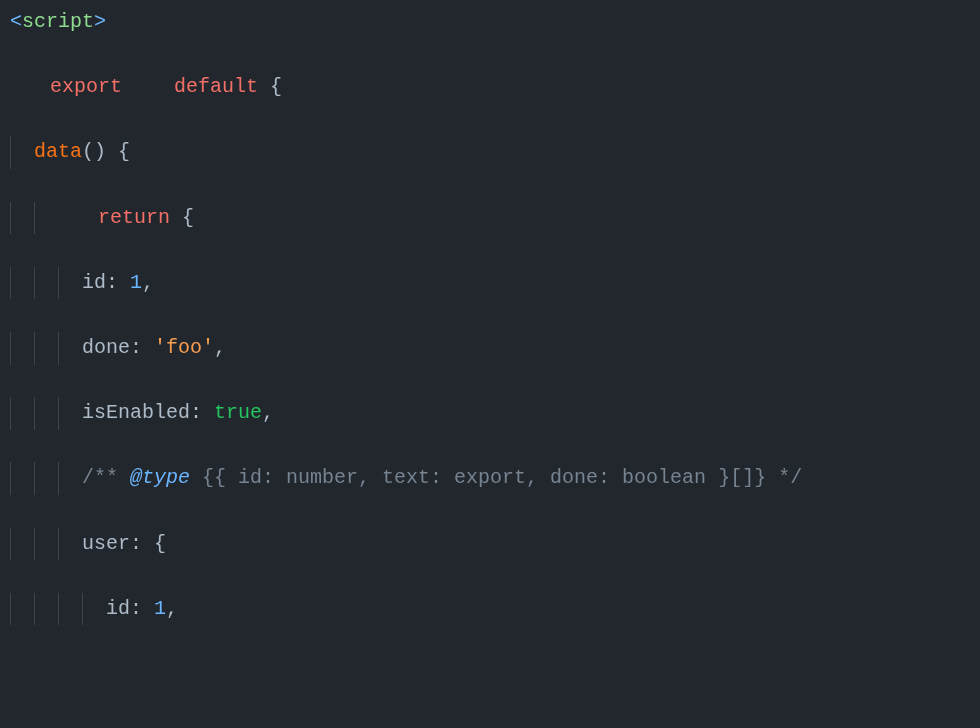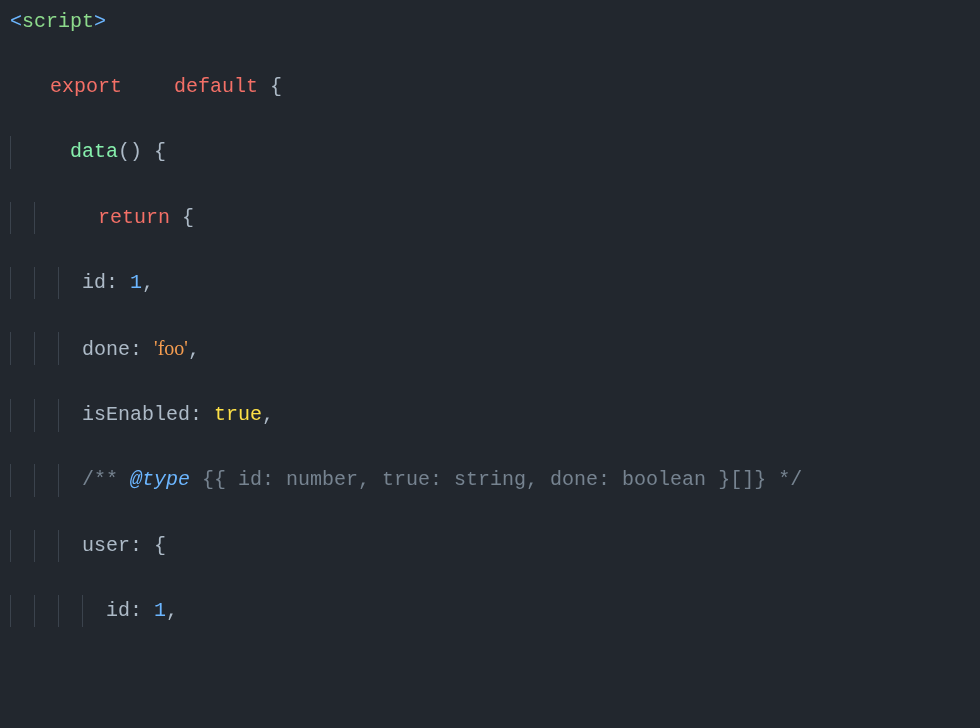--- a/index.html
+++ b/index.html
@@ -28,40 +28,40 @@
     width: 24px;       
     height: 32.6px;
     vertical-align: top;
     box-sizing: border-box;
   }
 
   
   .c-punc-tag { color: #6cb6ff; }    
   .c-tag      { color: #8ddb8c; }    
   .c-kw       { color: #f47067; margin-left: 40px; }    
-  .c-fn       { color: #86efac; margin-left: 36px; }    
+  .c-fn       { color: #f97316; }    
   .c-punc     { color: #adbac7; }    
   .c-prop     { color: #adbac7; font-family: Liberation Mono, monospace; }    
   .c-num      { color: #6cb6ff; }    
-  .c-str      { color: #f69d50; font-family: Liberation Serif, serif; }    
-  .c-bool     { color: #fde047; }    
+  .c-str      { color: #f69d50; }    
+  .c-bool     { color: #22c55e; }    
   .c-cmt      { color: #768390; }    
   .c-jsdoc    { color: #6cb6ff; font-style: italic; }
 </style>
 </head>
 <body>
 
 <pre class="code"><span class="line"><span class="c-punc-tag">&lt;</span><span class="c-tag">script</span><span class="c-punc-tag">&gt;</span></span>
 <span class="line"><span class="c-kw">export</span><span> </span><span class="c-kw">default</span><span> </span><span class="c-punc">{</span></span>
 <span class="line"><span class="ig"></span><span class="c-fn">data</span><span class="c-punc">(</span><span class="c-punc">)</span><span> </span><span class="c-punc">{</span></span>
 <span class="line"><span class="ig"></span><span class="ig"></span><span class="c-kw">return</span><span> </span><span class="c-punc">{</span></span>
 <span class="line"><span class="ig"></span><span class="ig"></span><span class="ig"></span><span class="c-prop">id</span><span class="c-punc">:</span><span> </span><span class="c-num">1</span><span class="c-punc">,</span></span>
 <span class="line"><span class="ig"></span><span class="ig"></span><span class="ig"></span><span class="c-prop">done</span><span class="c-punc">:</span><span> </span><span class="c-str">'foo'</span><span class="c-punc">,</span></span>
 <span class="line"><span class="ig"></span><span class="ig"></span><span class="ig"></span><span class="c-prop">isEnabled</span><span class="c-punc">:</span><span> </span><span class="c-bool">true</span><span class="c-punc">,</span></span>
-<span class="line"><span class="ig"></span><span class="ig"></span><span class="ig"></span><span class="c-cmt">/** </span><span class="c-jsdoc">@type</span><span class="c-cmt"> {{ </span><span class="c-cmt">id: number, true: string, done: boolean</span><span class="c-cmt"> }[]}</span><span class="c-cmt"> */</span></span>
+<span class="line"><span class="ig"></span><span class="ig"></span><span class="ig"></span><span class="c-cmt">/** </span><span class="c-jsdoc">@type</span><span class="c-cmt"> {{ </span><span class="c-cmt">id: number, text: export, done: boolean</span><span class="c-cmt"> }[]}</span><span class="c-cmt"> */</span></span>
 <span class="line"><span class="ig"></span><span class="ig"></span><span class="ig"></span><span class="c-prop">user</span><span class="c-punc">:</span><span> </span><span class="c-punc">{</span></span>
 <span class="line"><span class="ig"></span><span class="ig"></span><span class="ig"></span><span class="ig"></span><span class="c-prop">id</span><span class="c-punc">:</span><span> </span><span class="c-num">1</span><span class="c-punc">,</span></span>
 
 
 
 
 
 
 
 

